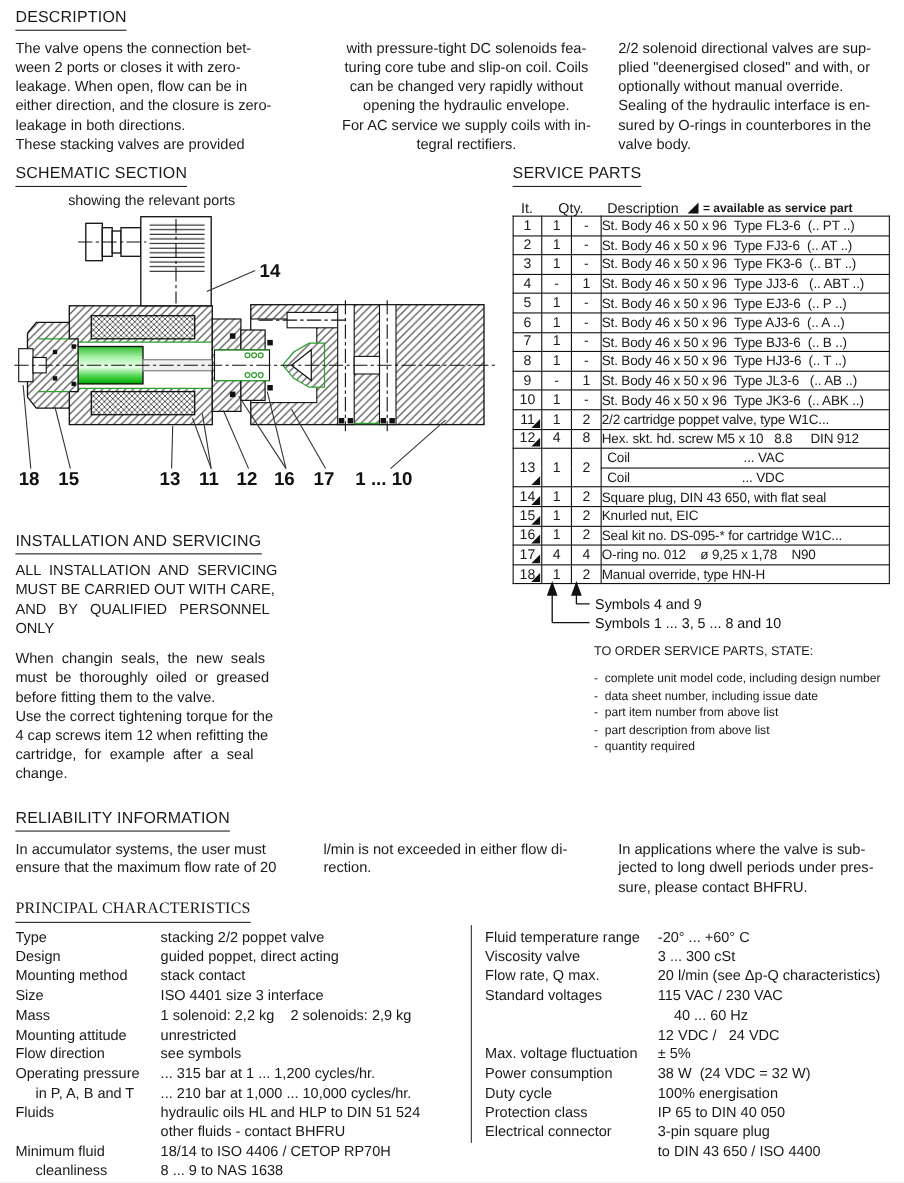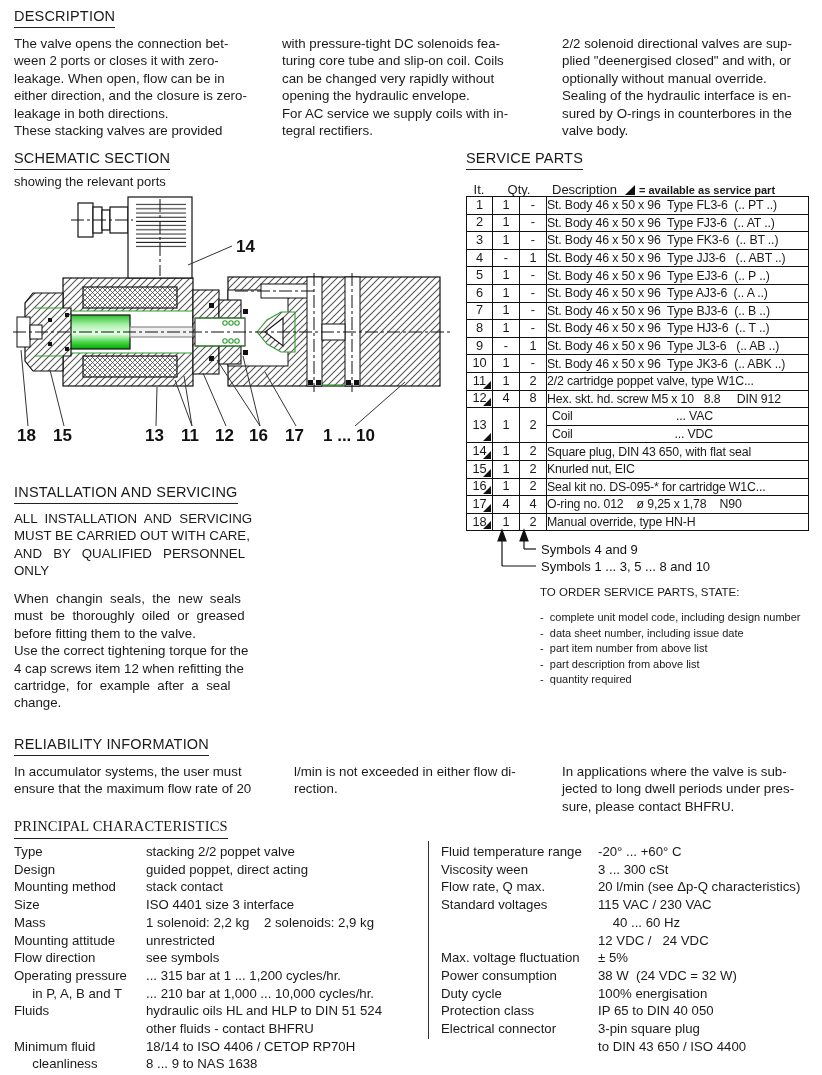--- a/index.html
+++ b/index.html
@@ -1,21 +1,21 @@
 <!DOCTYPE html>
 <html><head>
 <meta charset="utf-8">
 <style>
   html,body{margin:0;padding:0;background:#e8e8e8;}
   .page{position:relative;width:822px;height:1075px;background:#fff;overflow:hidden;
         font-family:"Liberation Sans",sans-serif;color:#1a1a1a;margin:0 auto;}
   .abs{position:absolute;}
   .h1{font-size:14.5px;letter-spacing:.2px;border-bottom:1.4px solid #222;padding-bottom:3px;display:inline-block;white-space:pre;}
   .body{font-size:13.3px;line-height:17.4px;white-space:pre;}
-  .caption{font-size:13px;white-space:pre;}
+  .caption{font-size:13px;white-space:pre;margin-left:48px;}
   
   .thead{font-size:13px;}
   .legend{font-size:11px;}
   .tri{display:inline-block;width:0;height:0;border-left:10px solid transparent;border-bottom:10px solid #111;vertical-align:-1px;margin-right:4px;}
   table.parts{border-collapse:collapse;table-layout:fixed;width:342px;}
   table.parts td{border:1px solid #111;height:16.6px;padding:0;vertical-align:middle;}
   td.c{text-align:center;font-size:12.8px;line-height:1;}
   td.d{padding:0 2px 0 5px;white-space:pre;font-size:12.3px;letter-spacing:-.15px;}
   td.rel{position:relative;}
   i.mk{position:absolute;right:1px;bottom:1px;width:0;height:0;border-left:8px solid transparent;border-bottom:8px solid #111;}
@@ -42,21 +42,21 @@
 
 <div class="page">
 
   <div class="abs h1" style="left:14px;top:8px;">DESCRIPTION</div>
   <div class="abs body" style="left:14px;top:35px;width:275px;">The valve opens the connection bet-
 ween 2 ports or closes it with zero-
 leakage. When open, flow can be in
 either direction, and the closure is zero-
 leakage in both directions.
 These stacking valves are provided</div>
-  <div class="abs body" style="left:282px;top:35px;width:260px;">with pressure-tight DC solenoids fea-
+  <div class="abs body" style="left:294px;top:35px;width:260px;text-align:center;">with pressure-tight DC solenoids fea-
 turing core tube and slip-on coil. Coils
 can be changed very rapidly without
 opening the hydraulic envelope.
 For AC service we supply coils with in-
 tegral rectifiers.</div>
   <div class="abs body" style="left:562px;top:35px;width:255px;">2/2 solenoid directional valves are sup-
 plied "deenergised closed" and with, or
 optionally without manual override.
 Sealing of the hydraulic interface is en-
 sured by O-rings in counterbores in the
@@ -415,21 +415,21 @@
     </div>
     </div>
   <div class="abs vrule" style="left:428px;top:841px;height:198px;"></div>
   <div class="abs pright" style="left:441px;top:843px;width:378px;">
 
   <div class="prow">
       <div>Fluid temperature range</div>
       <div>-20° ... +60° C</div>
     </div>
       <div class="prow">
-      <div>Viscosity ween</div>
+      <div>Viscosity valve</div>
       <div>3 ... 300 cSt</div>
     </div>
       <div class="prow">
       <div>Flow rate, Q max.</div>
       <div>20 l/min (see Δp-Q characteristics)</div>
     </div>
       <div class="prow">
       <div>Standard voltages</div>
       <div>115 VAC / 230 VAC
     40 ... 60 Hz

